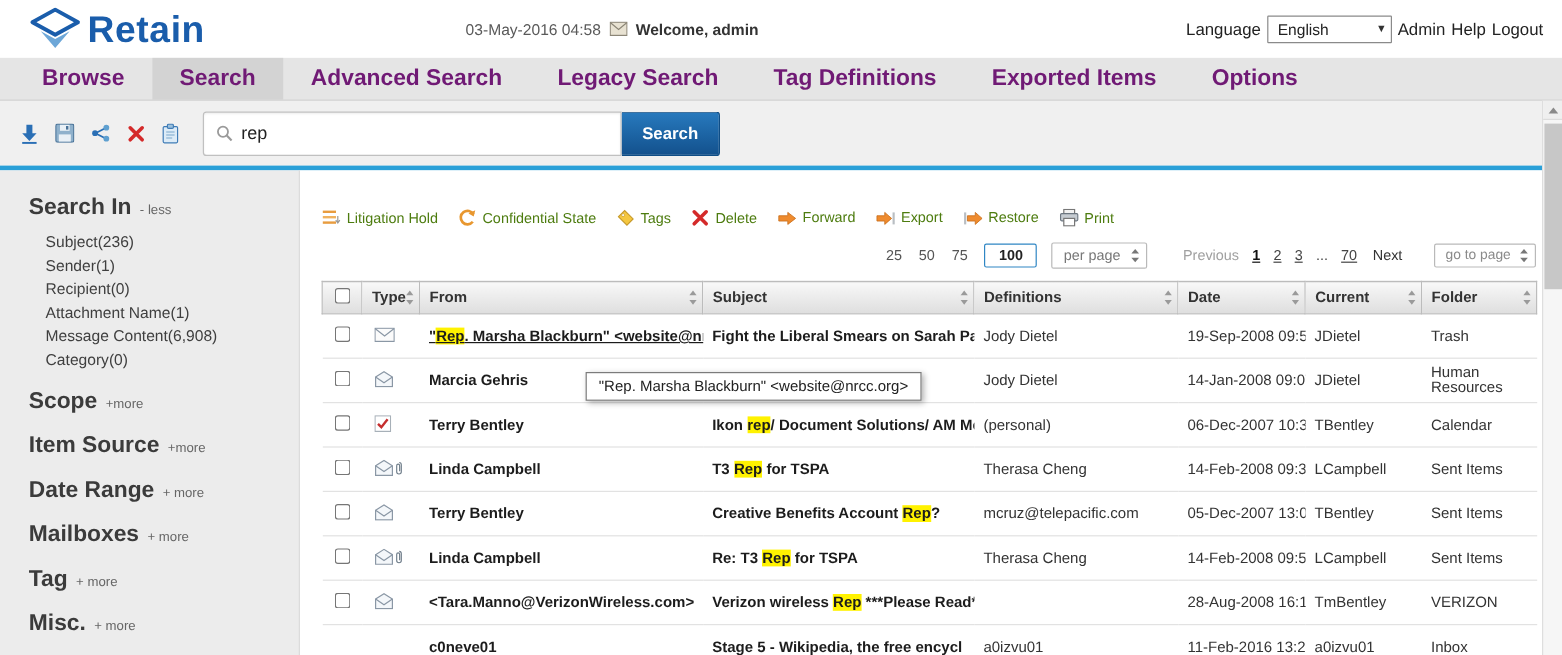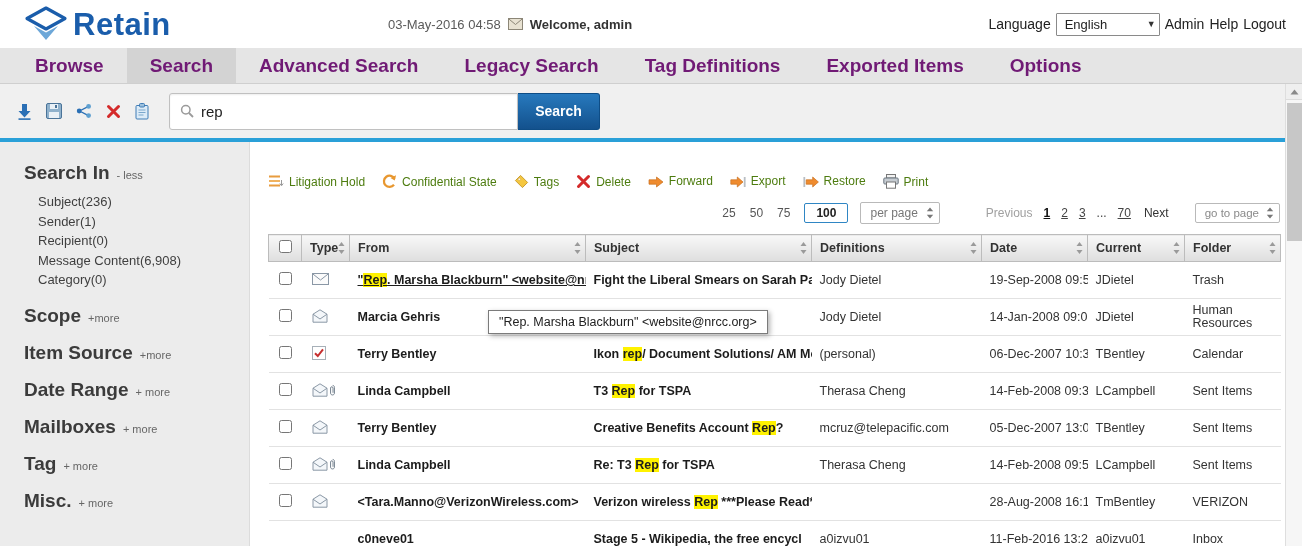--- a/index.html
+++ b/index.html
@@ -51,21 +51,21 @@
   .cs-all{font-size:14px;color:#333;cursor:pointer;margin-left:4px}
 
   .actions{display:flex;align-items:center;gap:17px;margin-top:15px;height:20px}
   .action{display:flex;align-items:flex-end;gap:5px;font-size:12px;color:#4d7c0f;cursor:pointer;white-space:nowrap}
 
   .pagerow{display:flex;align-items:center;justify-content:flex-end;margin-top:11px;font-size:12px;color:#555;gap:12px;width:1012px}
   .sizes{display:flex;align-items:center;gap:14px}
   .size{cursor:pointer;color:#555}
   .size.active{border:1px solid #2f86c4;border-radius:2px;background:#fff;padding:2px 11px;color:#222;font-weight:bold}
   .perpage-box{display:flex;align-items:center;gap:8px;border:1px solid #b9b9b9;border-radius:2px;background:#fff;padding:3px 5px 3px 9px;color:#777;cursor:pointer}
-  .pages-group{display:flex;align-items:center;gap:11px;margin-left:34px}
+  .pages-group{display:flex;align-items:center;gap:11px;margin-left:18px}
   .prev{color:#a0a0a0}
   .page{color:#444;cursor:pointer;text-decoration:underline}
   .page.current{font-weight:bold;color:#111}
   .page.ellipsis{text-decoration:none;cursor:default}
   .next{color:#333;cursor:pointer;margin-left:2px}
   .goto-box{display:flex;align-items:center;gap:7px;border:1px solid #b9b9b9;border-radius:2px;background:#fff;padding:3px 5px 3px 9px;color:#8a8a8a;font-size:11.5px;margin-left:14px;cursor:pointer}
 
   
   table.results{border-collapse:collapse;table-layout:fixed;width:1012px;margin-top:10px}
   .results th{background:linear-gradient(#f8f8f8,#dedede);border:1px solid #bcbcbc;border-left:none;font-size:12.5px;font-weight:bold;color:#333;text-align:left;padding:0 14px 0 8px;height:27px;position:relative;white-space:nowrap;cursor:pointer}
@@ -200,20 +200,21 @@
   <div class="sidebar" id="sidebar">
       <div class="sb-section first">
         <div class="sb-head">
           <span class="sb-title">Search In</span>
           <span class="sb-toggle">- less</span>
         </div>
         <ul class="sb-items">
           <li>Subject(236)</li>
           <li>Sender(1)</li>
           <li>Recipient(0)</li>
+          <li>Attachment Name(1)</li>
           <li>Message Content(6,908)</li>
           <li>Category(0)</li>
         </ul>
       </div>
       <div class="sb-section">
         <div class="sb-head">
           <span class="sb-title">Scope</span>
           <span class="sb-toggle">+more</span>
         </div>
       </div>

